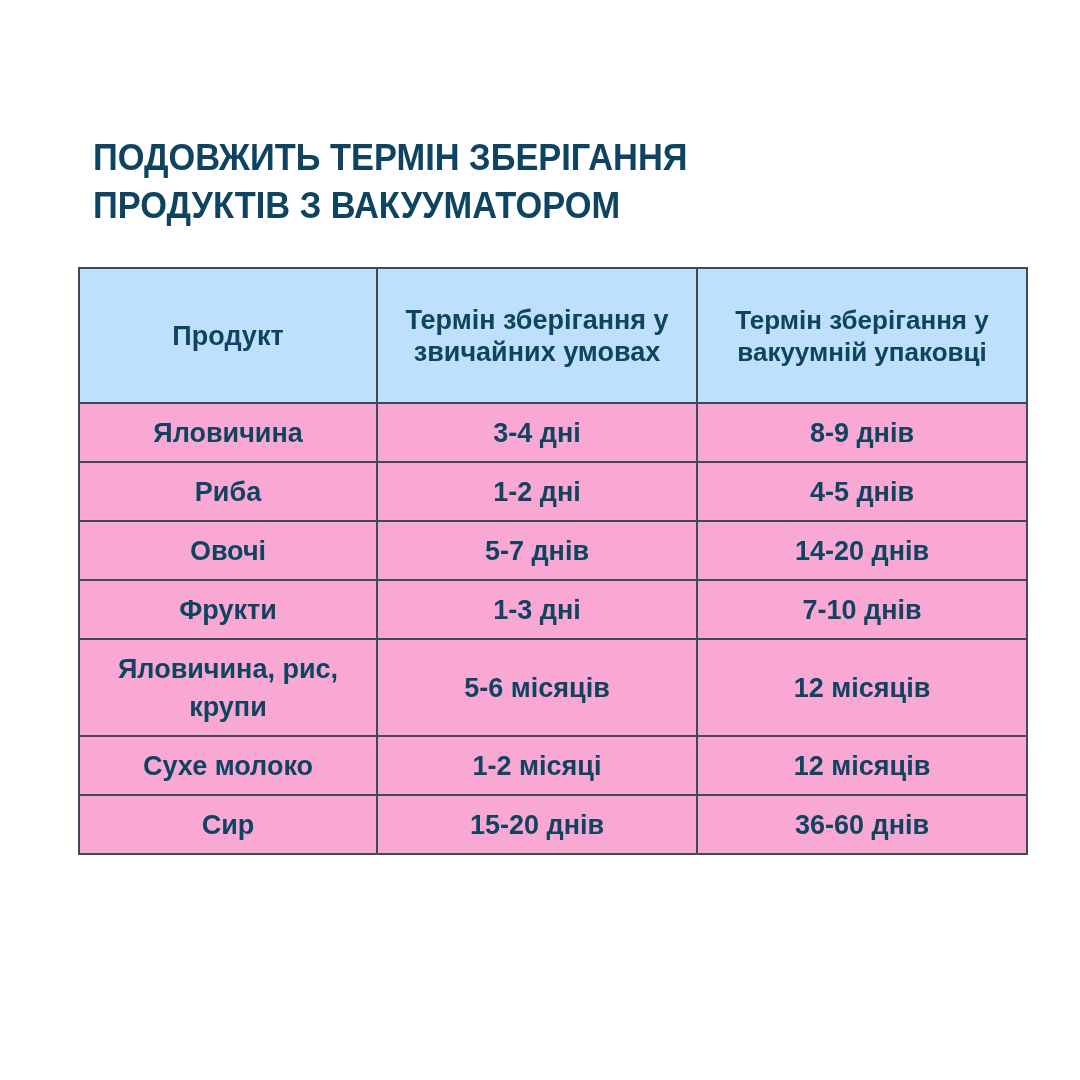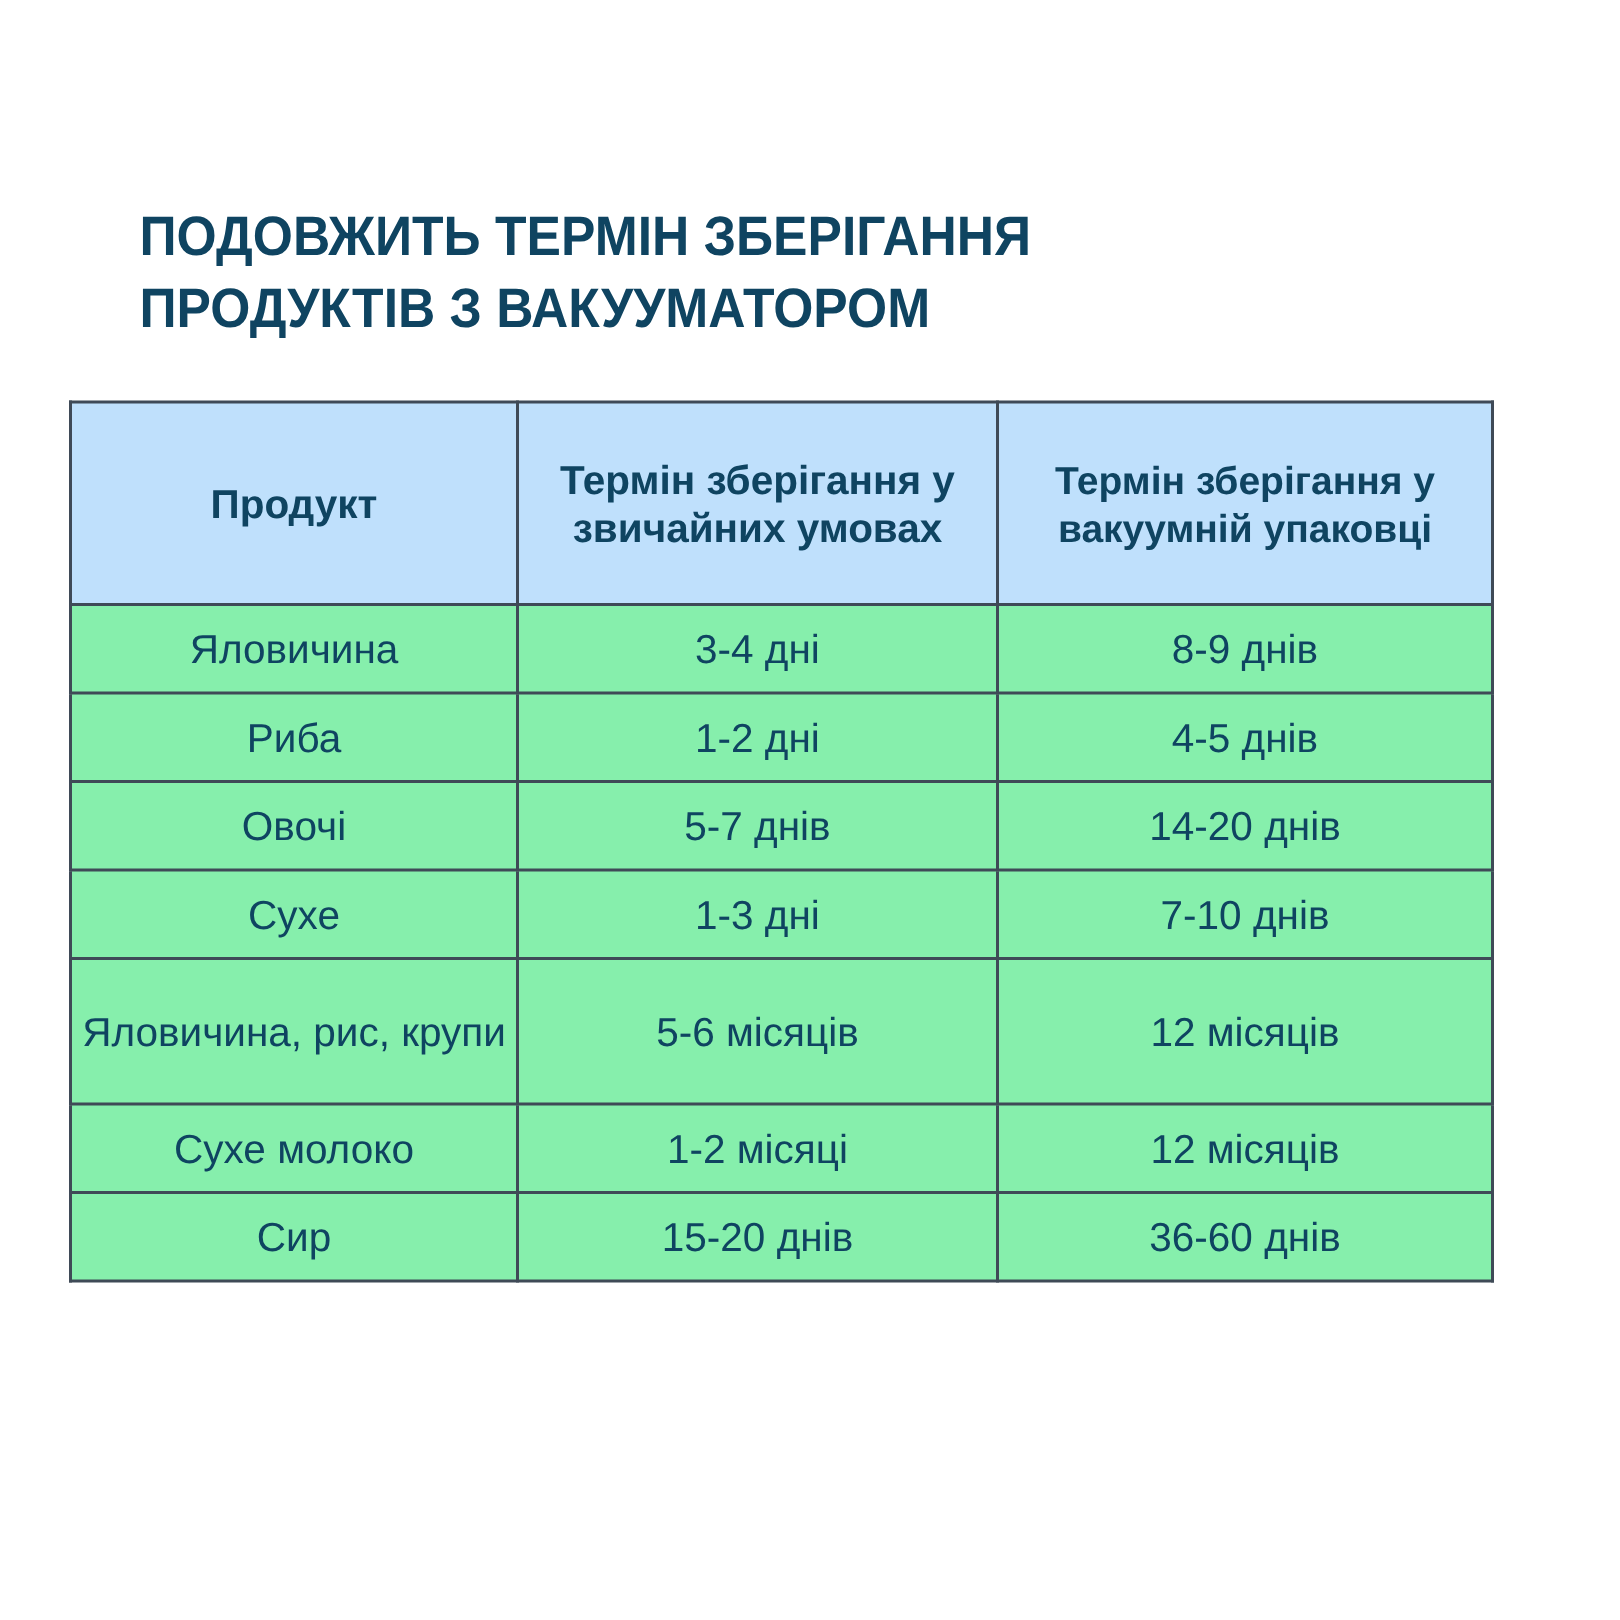--- a/index.html
+++ b/index.html
@@ -24,21 +24,21 @@
       font-size: 37px;
       line-height: 48px;
       color: #0f4461;
       letter-spacing: 0px;
       transform: scaleX(0.93);
       transform-origin: left top;
     }
     .title span { display: block; }
     table.storage {
       position: absolute;
-      left: 46px;
+      left: 78px;
       top: 267px;
       width: 864px;
       border-collapse: collapse;
       table-layout: fixed;
       border: 2px solid #3f4a57;
     }
     table.storage th, table.storage td {
       border: 2px solid #3f4a57;
       text-align: center;
       vertical-align: middle;
@@ -47,22 +47,22 @@
       font-family: "Liberation Sans", sans-serif;
     }
     table.storage th {
       background: #bfe0fc;
       font-weight: bold;
       font-size: 27px;
       line-height: 32px;
       height: 133px;
     }
     table.storage td {
-      background: #86efac;
-      font-weight: normal;
+      background: #f9a8d4;
+      font-weight: bold;
       font-size: 27px;
       line-height: 38px;
       margin-left: 28px;
     }
     .col-product { width: 298px; }
     .col-normal { width: 320px; }
     .col-vacuum { width: 330px; }
     .hdr-vacuum { font-size: 26px !important; }
     tr.h61 td { height: 57px; }
     tr.h138 td { height: 134px; }
@@ -99,21 +99,21 @@
       <td>Риба</td>
       <td>1-2 дні</td>
       <td>4-5 днів</td>
     </tr>
     <tr class="h61">
       <td>Овочі</td>
       <td>5-7 днів</td>
       <td>14-20 днів</td>
     </tr>
     <tr class="h61">
-      <td>Сухе</td>
+      <td>Фрукти</td>
       <td>1-3 дні</td>
       <td>7-10 днів</td>
     </tr>
     <tr class="h99">
       <td>Яловичина, рис, крупи</td>
       <td>5-6 місяців</td>
       <td>12 місяців</td>
     </tr>
     <tr class="h61">
       <td>Сухе молоко</td>

